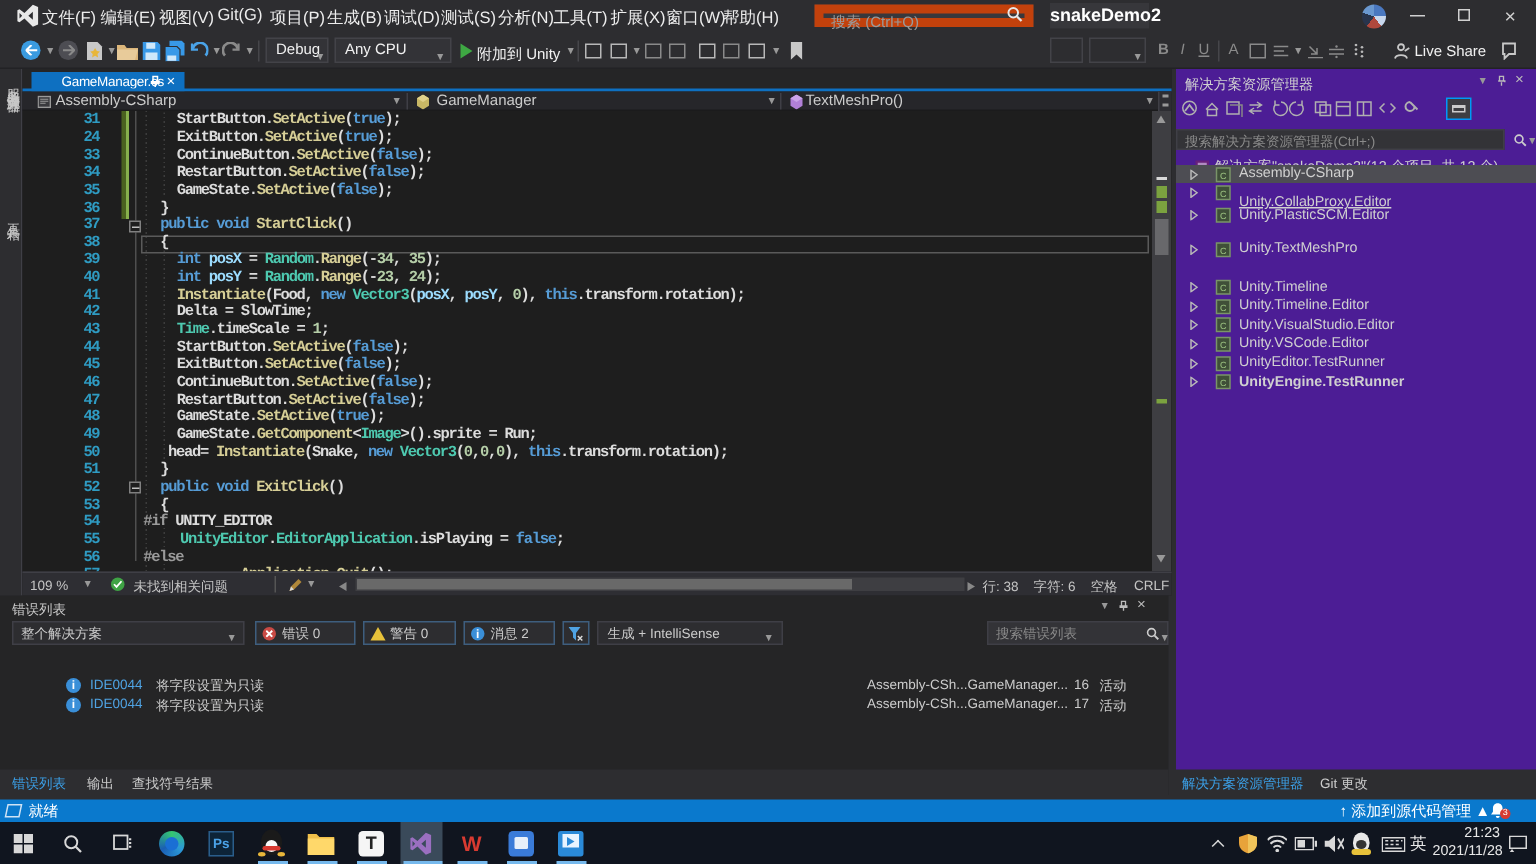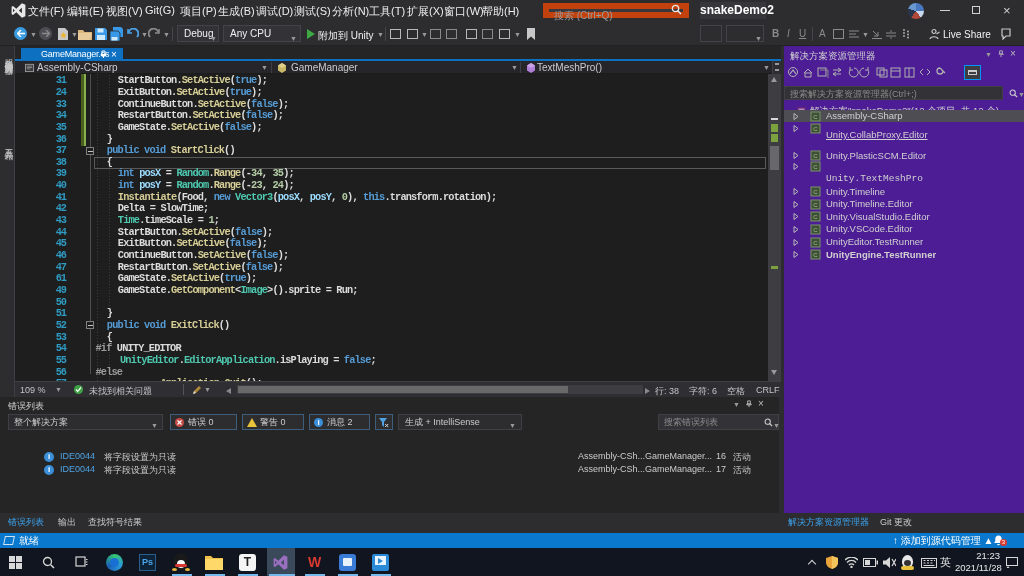--- a/index.html
+++ b/index.html
@@ -242,25 +242,26 @@
 <div class="ln" style="top:141.05px;line-height:11.65px">43</div>
 <div class="cl" style="left:102.8px;top:141.05px;line-height:11.65px"><span class="t">Time</span>.timeScale = <span class="n">1</span>;</div>
 <div class="ln" style="top:152.70px;line-height:11.65px">44</div>
 <div class="cl" style="left:102.8px;top:152.70px;line-height:11.65px">StartButton.<span class="m">SetActive</span>(<span class="k">false</span>);</div>
 <div class="ln" style="top:164.35px;line-height:11.65px">45</div>
 <div class="cl" style="left:102.8px;top:164.35px;line-height:11.65px">ExitButton.<span class="m">SetActive</span>(<span class="k">false</span>);</div>
 <div class="ln" style="top:176.00px;line-height:11.65px">46</div>
 <div class="cl" style="left:102.8px;top:176.00px;line-height:11.65px">ContinueButton.<span class="m">SetActive</span>(<span class="k">false</span>);</div>
 <div class="ln" style="top:187.65px;line-height:11.65px">47</div>
 <div class="cl" style="left:102.8px;top:187.65px;line-height:11.65px">RestartButton.<span class="m">SetActive</span>(<span class="k">false</span>);</div>
-<div class="ln" style="top:199.30px;line-height:11.65px">61</div>
+<div class="ln" style="top:199.30px;line-height:11.65px">48</div>
 <div class="cl" style="left:102.8px;top:199.30px;line-height:11.65px">GameState.<span class="m">SetActive</span>(<span class="k">true</span>);</div>
 <div class="ln" style="top:210.95px;line-height:11.65px">49</div>
 <div class="cl" style="left:102.8px;top:210.95px;line-height:11.65px">GameState.<span class="m">GetComponent</span>&lt;<span class="t">Image</span>&gt;().sprite = Run;</div>
 <div class="ln" style="top:222.60px;line-height:11.65px">50</div>
+<div class="cl" style="left:97.0px;top:222.60px;line-height:11.65px">head= <span class="m">Instantiate</span>(Snake, <span class="k">new </span><span class="t">Vector3</span>(<span class="n">0</span>,<span class="n">0</span>,<span class="n">0</span>), <span class="k">this</span>.transform.rotation);</div>
 <div class="ln" style="top:234.25px;line-height:11.65px">51</div>
 <div class="cl" style="left:91.8px;top:234.25px;line-height:11.65px">}</div>
 <div class="ln" style="top:245.90px;line-height:11.65px">52</div>
 <div class="cl" style="left:91.8px;top:245.90px;line-height:11.65px"><span class="k">public void </span><span class="m">ExitClick</span>()</div>
 <div class="ln" style="top:257.55px;line-height:11.65px">53</div>
 <div class="cl" style="left:91.8px;top:257.55px;line-height:11.65px">{</div>
 <div class="ln" style="top:269.20px;line-height:11.65px">54</div>
 <div class="cl" style="left:80.5px;top:269.20px;line-height:11.65px"><span class="pp">#if </span>UNITY_EDITOR</div>
 <div class="ln" style="top:280.85px;line-height:11.65px">55</div>
 <div class="cl" style="left:105.0px;top:280.85px;line-height:11.65px"><span class="t">UnityEditor</span>.<span class="t">EditorApplication</span>.isPlaying = <span class="k">false</span>;</div>
@@ -427,39 +428,39 @@
 <div class="abs" style="left:0;top:76.1px;width:240px;height:12.6px;">
         <svg class="abs" style="left:9px;top:3px" width="6" height="7" viewBox="0 0 6 7">
           <path d="M1 0.5l4 3-4 3z" fill="none" stroke="#b8b8b8" stroke-width="1"></path>
         </svg>
         <svg class="abs" style="left:26px;top:1px" width="11" height="11" viewBox="0 0 11 11">
           <rect x="1" y="1" width="9" height="9" fill="#3f4f38" stroke="#7a9468" stroke-width="1"></rect>
           <text x="5.5" y="8" font-size="6" fill="#9ec583" text-anchor="middle" font-family="Liberation Sans">C</text>
         </svg>
         <span class="abs" style="left:42px;top:7px;text-decoration:underline;">Unity.CollabProxy.Editor</span>
       </div>
-<div class="abs" style="left:0;top:103px;width:240px;height:12.6px;text-decoration:underline;">
+<div class="abs" style="left:0;top:91px;width:240px;height:12.6px;text-decoration:underline;">
         <svg class="abs" style="left:9px;top:3px" width="6" height="7" viewBox="0 0 6 7">
           <path d="M1 0.5l4 3-4 3z" fill="none" stroke="#b8b8b8" stroke-width="1"></path>
         </svg>
         <svg class="abs" style="left:26px;top:1px" width="11" height="11" viewBox="0 0 11 11">
           <rect x="1" y="1" width="9" height="9" fill="#3f4f38" stroke="#7a9468" stroke-width="1"></rect>
           <text x="5.5" y="8" font-size="6" fill="#9ec583" text-anchor="middle" font-family="Liberation Sans">C</text>
         </svg>
         <span class="abs" style="left:42px;top:0.5px;">Unity.PlasticSCM.Editor</span>
       </div>
 <div class="abs" style="left:0;top:113.9px;width:240px;height:12.6px;">
         <svg class="abs" style="left:9px;top:3px" width="6" height="7" viewBox="0 0 6 7">
           <path d="M1 0.5l4 3-4 3z" fill="none" stroke="#b8b8b8" stroke-width="1"></path>
         </svg>
         <svg class="abs" style="left:26px;top:1px" width="11" height="11" viewBox="0 0 11 11">
           <rect x="1" y="1" width="9" height="9" fill="#3f4f38" stroke="#7a9468" stroke-width="1"></rect>
           <text x="5.5" y="8" font-size="6" fill="#9ec583" text-anchor="middle" font-family="Liberation Sans">C</text>
         </svg>
-        <span class="abs" style="left:42px;top:13px;font-family:Liberation Mono, monospace;">Unity.TextMeshPro</span>
+        <span class="abs" style="left:42px;top:0;">Unity.TextMeshPro</span>
       </div>
 <div class="abs" style="left:0;top:139.1px;width:240px;height:12.6px;">
         <svg class="abs" style="left:9px;top:3px" width="6" height="7" viewBox="0 0 6 7">
           <path d="M1 0.5l4 3-4 3z" fill="none" stroke="#b8b8b8" stroke-width="1"></path>
         </svg>
         <svg class="abs" style="left:26px;top:1px" width="11" height="11" viewBox="0 0 11 11">
           <rect x="1" y="1" width="9" height="9" fill="#3f4f38" stroke="#7a9468" stroke-width="1"></rect>
           <text x="5.5" y="8" font-size="6" fill="#9ec583" text-anchor="middle" font-family="Liberation Sans">C</text>
         </svg>
         <span class="abs" style="left:42px;top:0.5px;">Unity.Timeline</span>

